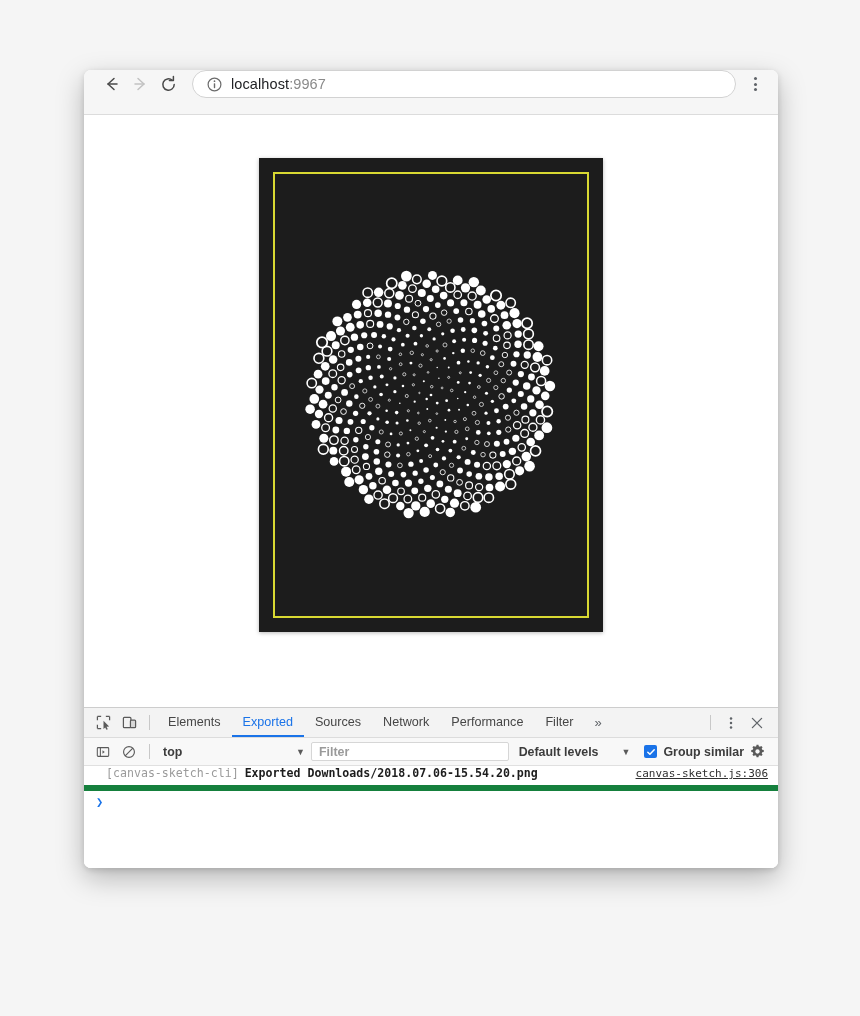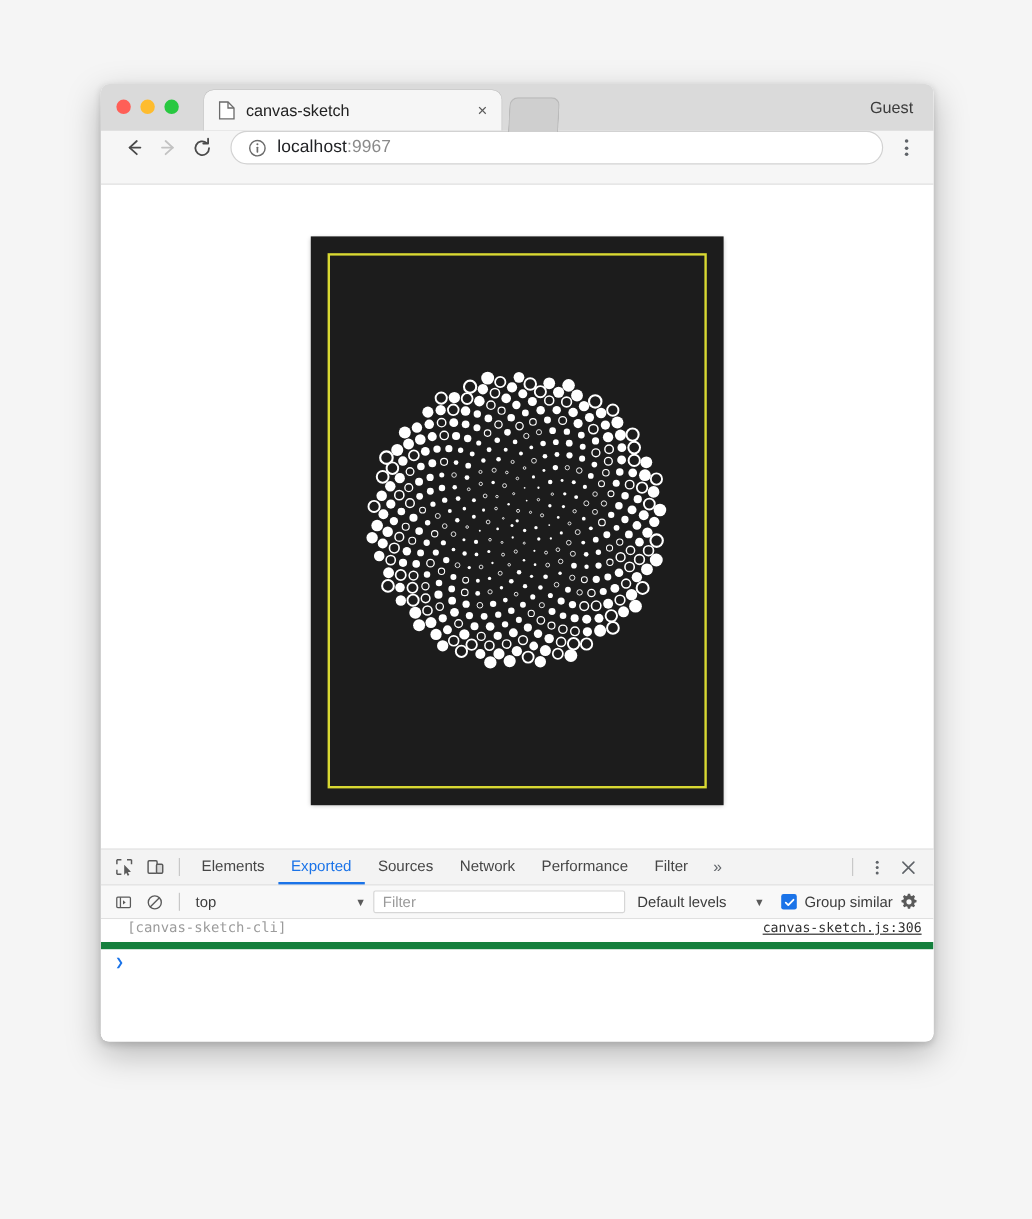--- a/index.html
+++ b/index.html
@@ -257,20 +257,21 @@
 
   #dt-filterbar {
     height: 28px;
     background: #f8f8f8;
     border-bottom: 1px solid #e0e0e0;
     display: flex;
     align-items: center;
     padding: 0 8px 0 6px;
     box-sizing: border-box;
     flex: 0 0 auto;
+    font-weight: bold;
   }
   #context-select {
     display: flex;
     align-items: center;
     width: 148px;
     height: 20px;
     flex: 0 0 auto;
     padding-left: 6px;
     box-sizing: border-box;
   }
@@ -356,43 +357,20 @@
     color: #1a73e8;
     font-size: 12px;
     font-weight: bold;
   }
 </style>
 </head>
 <body>
 
 <div id="browser-window">
 
-  <div id="tab-strip">
-
-    <div id="traffic-lights">
-      <div class="traffic-light" style="background:#ff5f57"></div>
-      <div class="traffic-light" style="background:#febc2e"></div>
-      <div class="traffic-light" style="background:#28c840"></div>
-    </div>
-
-    <div id="tab-active">
-      <span class="tab-favicon">
-        <svg width="14" height="16" viewBox="0 0 14 16">
-          <path d="M1 1 h7 l5 5 v9 h-12 z" fill="#ffffff" stroke="#6b6b6b" stroke-width="1.1"></path>
-          <path d="M8 1 v5 h5" fill="none" stroke="#6b6b6b" stroke-width="1.1"></path>
-        </svg>
-      </span>
-      <span class="tab-title">canvas-sketch</span>
-      <span class="tab-close">×</span>
-    </div>
-
-    <div id="tab-stub"></div>
-
-    <div id="guest-label">Guest</div>
-  </div>
 
   <div id="toolbar">
 
     <div class="nav-btn">
       <svg width="18" height="18" viewBox="0 0 18 18">
         <path d="M11 3.5 L5 9 L11 14.5" fill="none" stroke="#4a4a4a" stroke-width="1.5" stroke-linecap="round" stroke-linejoin="round"></path>
         <line x1="5" y1="9" x2="14" y2="9" stroke="#4a4a4a" stroke-width="1.5" stroke-linecap="round"></line>
       </svg>
     </div>
 
@@ -949,20 +927,21 @@
         <svg width="15" height="15" viewBox="0 0 16 16">
           <path d="M8 0.8 l1 0 0.35 1.65 1.25 0.52 1.4-0.92 1.42 1.42-0.92 1.4 0.52 1.25 1.65 0.35 0 2-1.65 0.35-0.52 1.25 0.92 1.4-1.42 1.42-1.4-0.92-1.25 0.52-0.35 1.65-2 0-0.35-1.65-1.25-0.52-1.4 0.92-1.42-1.42 0.92-1.4-0.52-1.25-1.65-0.35 0-2 1.65-0.35 0.52-1.25-0.92-1.4 1.42-1.42 1.4 0.92 1.25-0.52 0.35-1.65z" fill="#5a5a5a"></path>
           <circle cx="8" cy="8" r="2.3" fill="#f8f8f8"></circle>
         </svg>
       </div>
     </div>
 
     <div id="console-body">
       <div id="console-message">
         <span class="msg-prefix">[canvas-sketch-cli]</span>
+        <span class="msg-text">Exported Downloads/2018.07.06-15.54.20.png</span>
         <span class="msg-source">canvas-sketch.js:306</span>
       </div>
       <div id="console-prompt-row">
         <span id="prompt-chevron">❯</span>
       </div>
     </div>
   </div>
 </div>
 
 </body></html>

